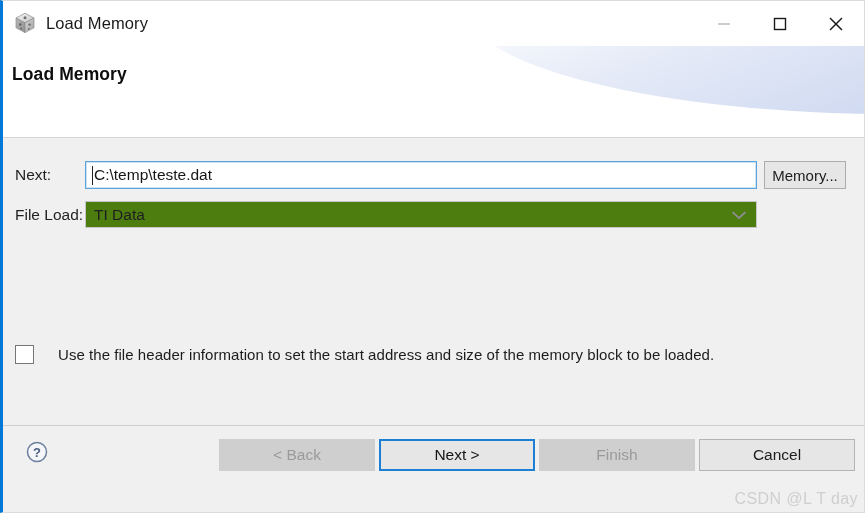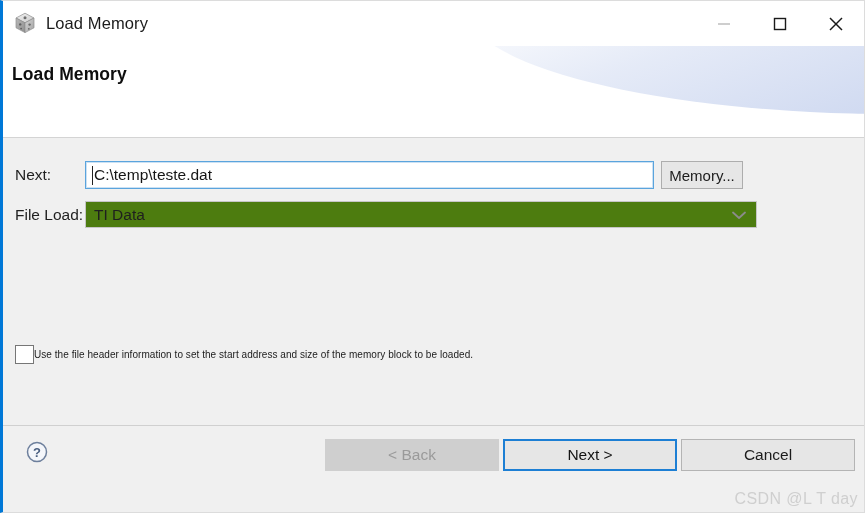--- a/index.html
+++ b/index.html
@@ -123,21 +123,21 @@
     width: 82px;
     padding-left: 12px;
   }
   #label-filetype {
     width: 82px;
     padding-left: 12px;
   }
 
   #file-input-wrap {
     position: relative;
-    width: 569px;
+    width: 672px;
     height: 28px;
   }
   #file-input {
     width: 100%;
     height: 28px;
     background: #ffffff;
     border: 1px solid #5aa4dd;
     outline: 1px solid rgba(110,170,220,0.35);
     outline-offset: -2px;
     font-family: "Liberation Sans", sans-serif;
@@ -201,22 +201,22 @@
   }
   #header-info-checkbox {
     width: 19px;
     height: 19px;
     background: #ffffff;
     border: 1px solid #767676;
     flex: 0 0 auto;
     cursor: default;
   }
   #header-info-label {
-    margin-left: 0;
-    font-size: 10px;
+    margin-left: 24px;
+    font-size: 15px;
     color: #1c1c1c;
     white-space: nowrap;
     letter-spacing: 0.05px;
   }
 
   
   #footer {
     position: relative;
     height: 84px;
     background: #f0f0f0;
@@ -227,21 +227,21 @@
     top: 14px;
   }
   #button-bar {
     position: absolute;
     right: 9px;
     top: 13px;
     display: flex;
     gap: 4px;
   }
   .wizbtn {
-    width: 174px;
+    width: 156px;
     height: 32px;
     font-family: "Liberation Sans", sans-serif;
     font-size: 15.5px;
     cursor: default;
     background: #e6e6e6;
     border: 1px solid #b4b4b4;
     color: #1c1c1c;
   }
   .wizbtn.disabled {
     background: #cfcfcf;
@@ -365,19 +365,20 @@
     <span id="help-icon">
       <svg width="24" height="24" viewBox="0 0 24 24">
         <circle cx="12" cy="12" r="9.5" fill="#f4f6fa" stroke="#6d7f9c" stroke-width="1.5"></circle>
         <text x="12" y="17" font-family="Liberation Sans, sans-serif" font-size="13" font-weight="bold" fill="#4a5f80" text-anchor="middle">?</text>
       </svg>
     </span>
 
     <div id="button-bar">
       <button class="wizbtn disabled">&lt; Back</button>
       <button class="wizbtn focused">Next &gt;</button>
+      <button class="wizbtn disabled">Finish</button>
       <button class="wizbtn">Cancel</button>
     </div>
 
     <div id="watermark">CSDN @L T day</div>
   </div>
 
 </div>
 
 </body></html>

